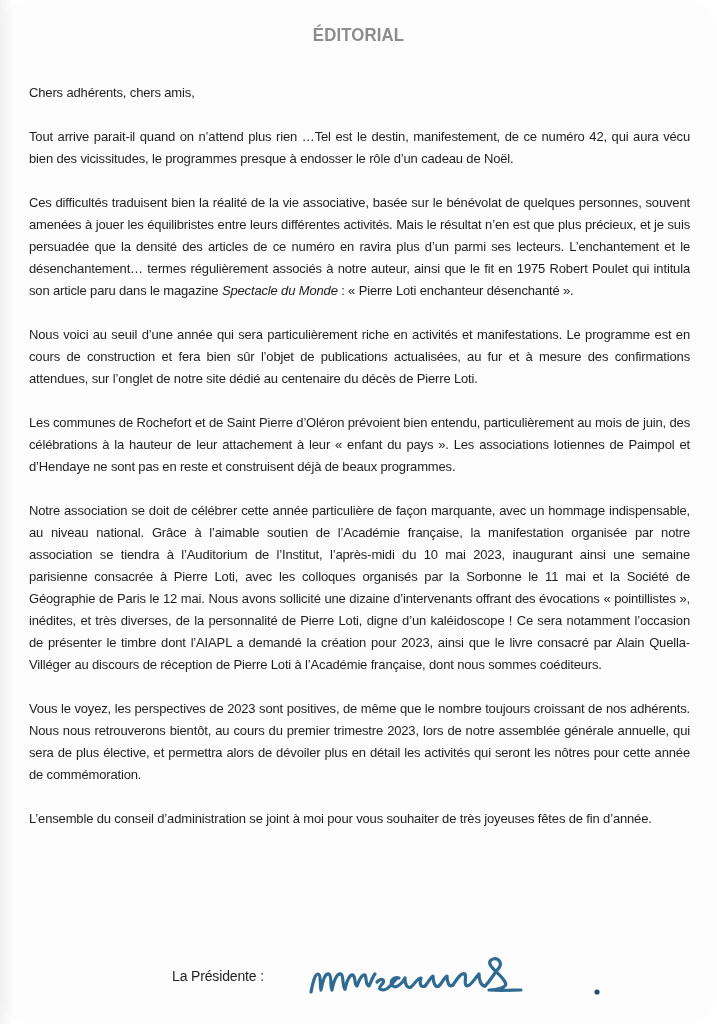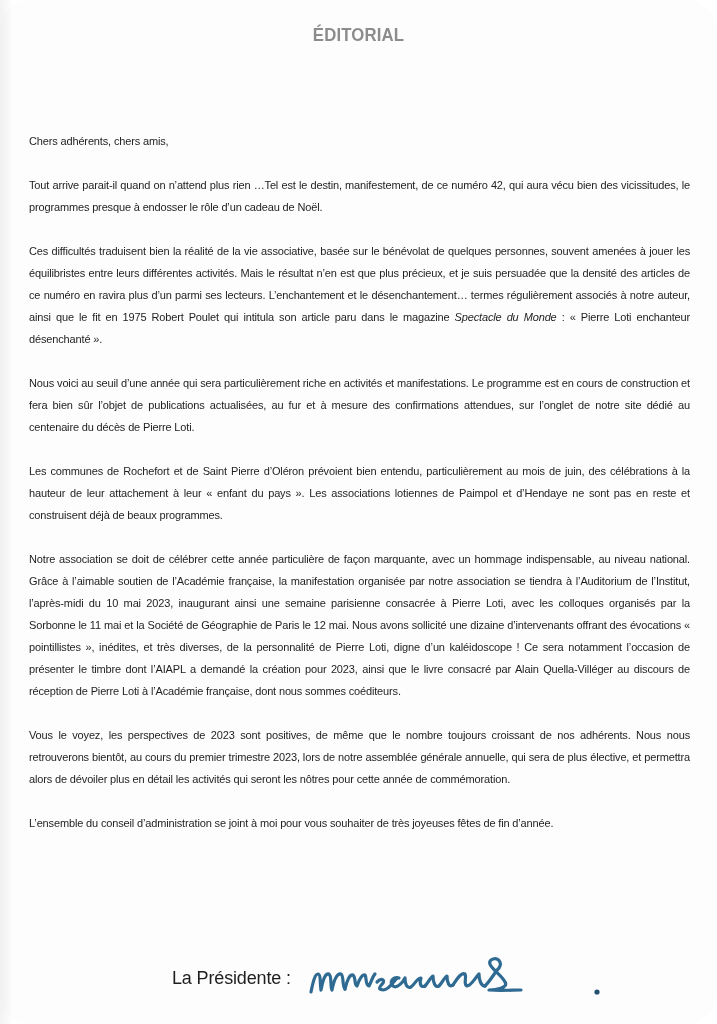--- a/index.html
+++ b/index.html
@@ -42,24 +42,23 @@
       letter-spacing: 0.2px;
       color: #8c8c8c;
       transform: scaleX(0.88);
     }
     .body-text {
       position: absolute;
       left: 29px;
       top: 82px;
       width: 661px;
       font-family: "Liberation Sans Narrow", "Liberation Sans", sans-serif;
-      font-size: 11px;
+      font-size: 13px;
       line-height: 22px;
       letter-spacing: -0.15px;
-      margin-top: 48px;
     }
     .greeting {
       margin: 0 0 22px 0;
     }
     .para {
       margin: 0 0 22px 0;
       text-align: justify;
       text-justify: inter-word;
     }
     .para.left { text-align: left; }
@@ -68,21 +67,21 @@
       left: 0;
       top: 948px;
       width: 717px;
       height: 60px;
     }
     .sig-label {
       position: absolute;
       left: 172px;
       top: 20px;
       font-family: "Liberation Sans", sans-serif;
-      font-size: 18px;
+      font-size: 14px;
       color: #1e1e1e;
       letter-spacing: -0.15px;
     }
     .sig-svg {
       position: absolute;
       left: 305px;
       top: 4px;
     }
     em { }
   </style>

